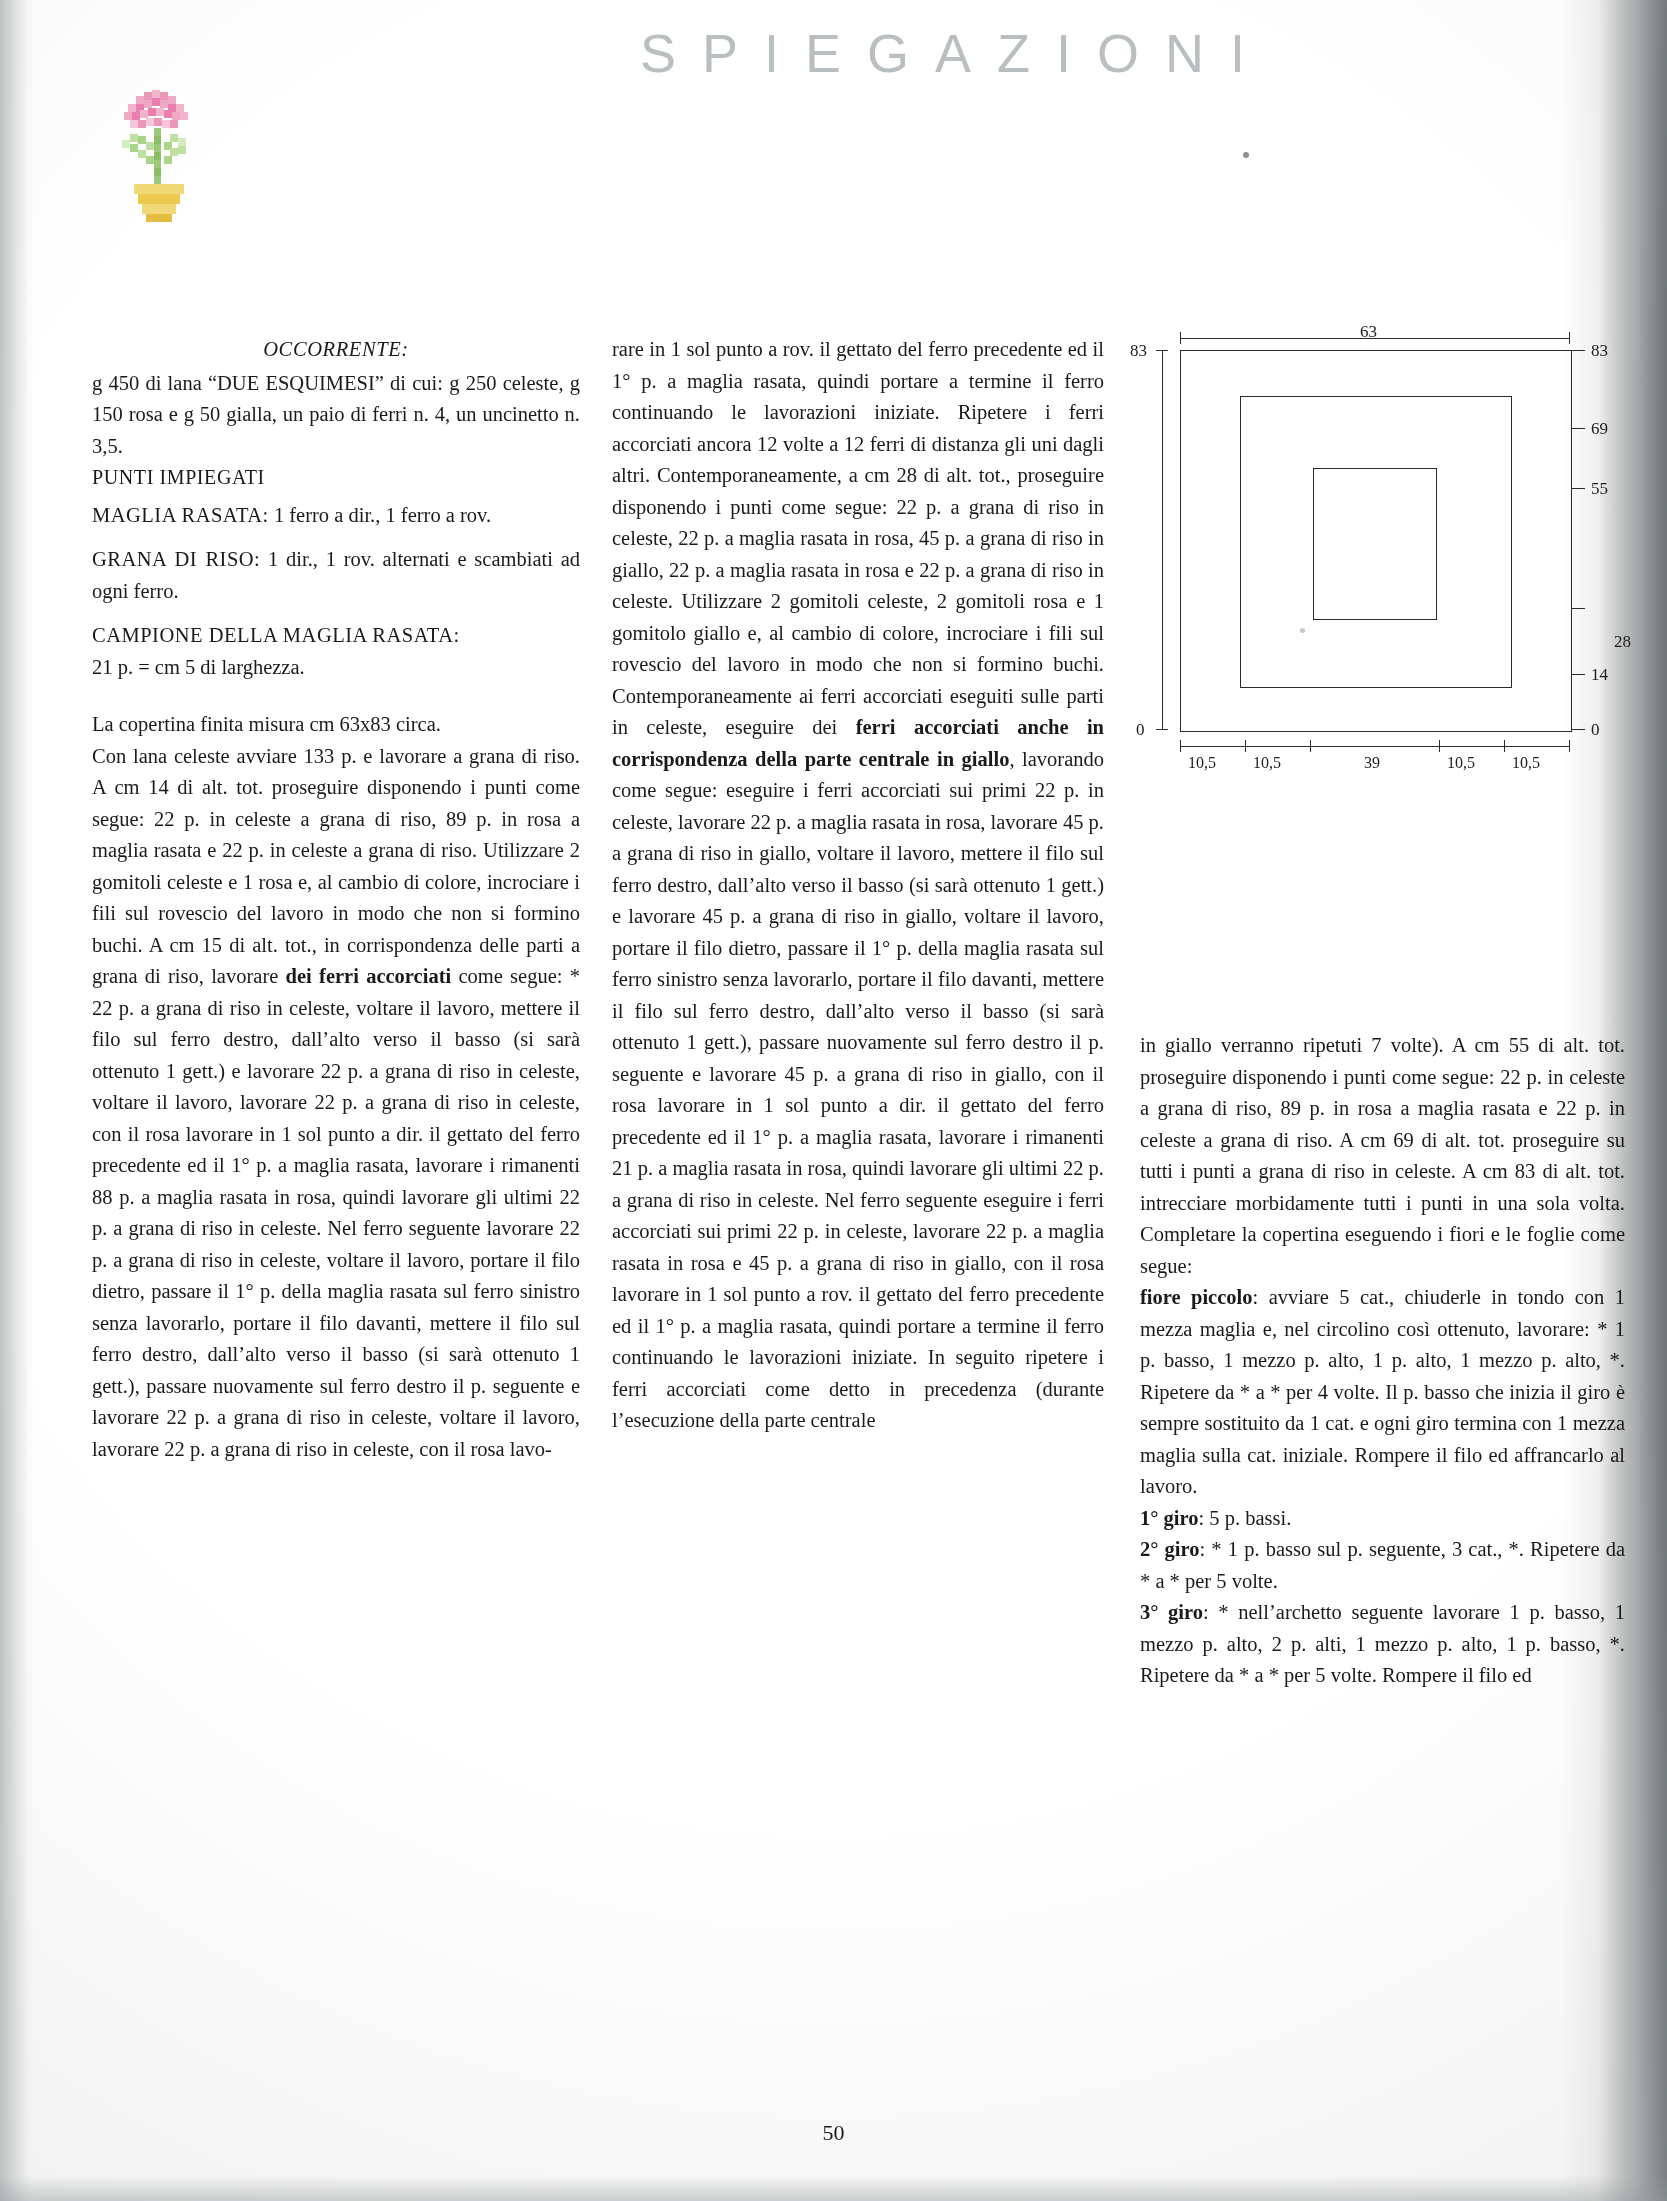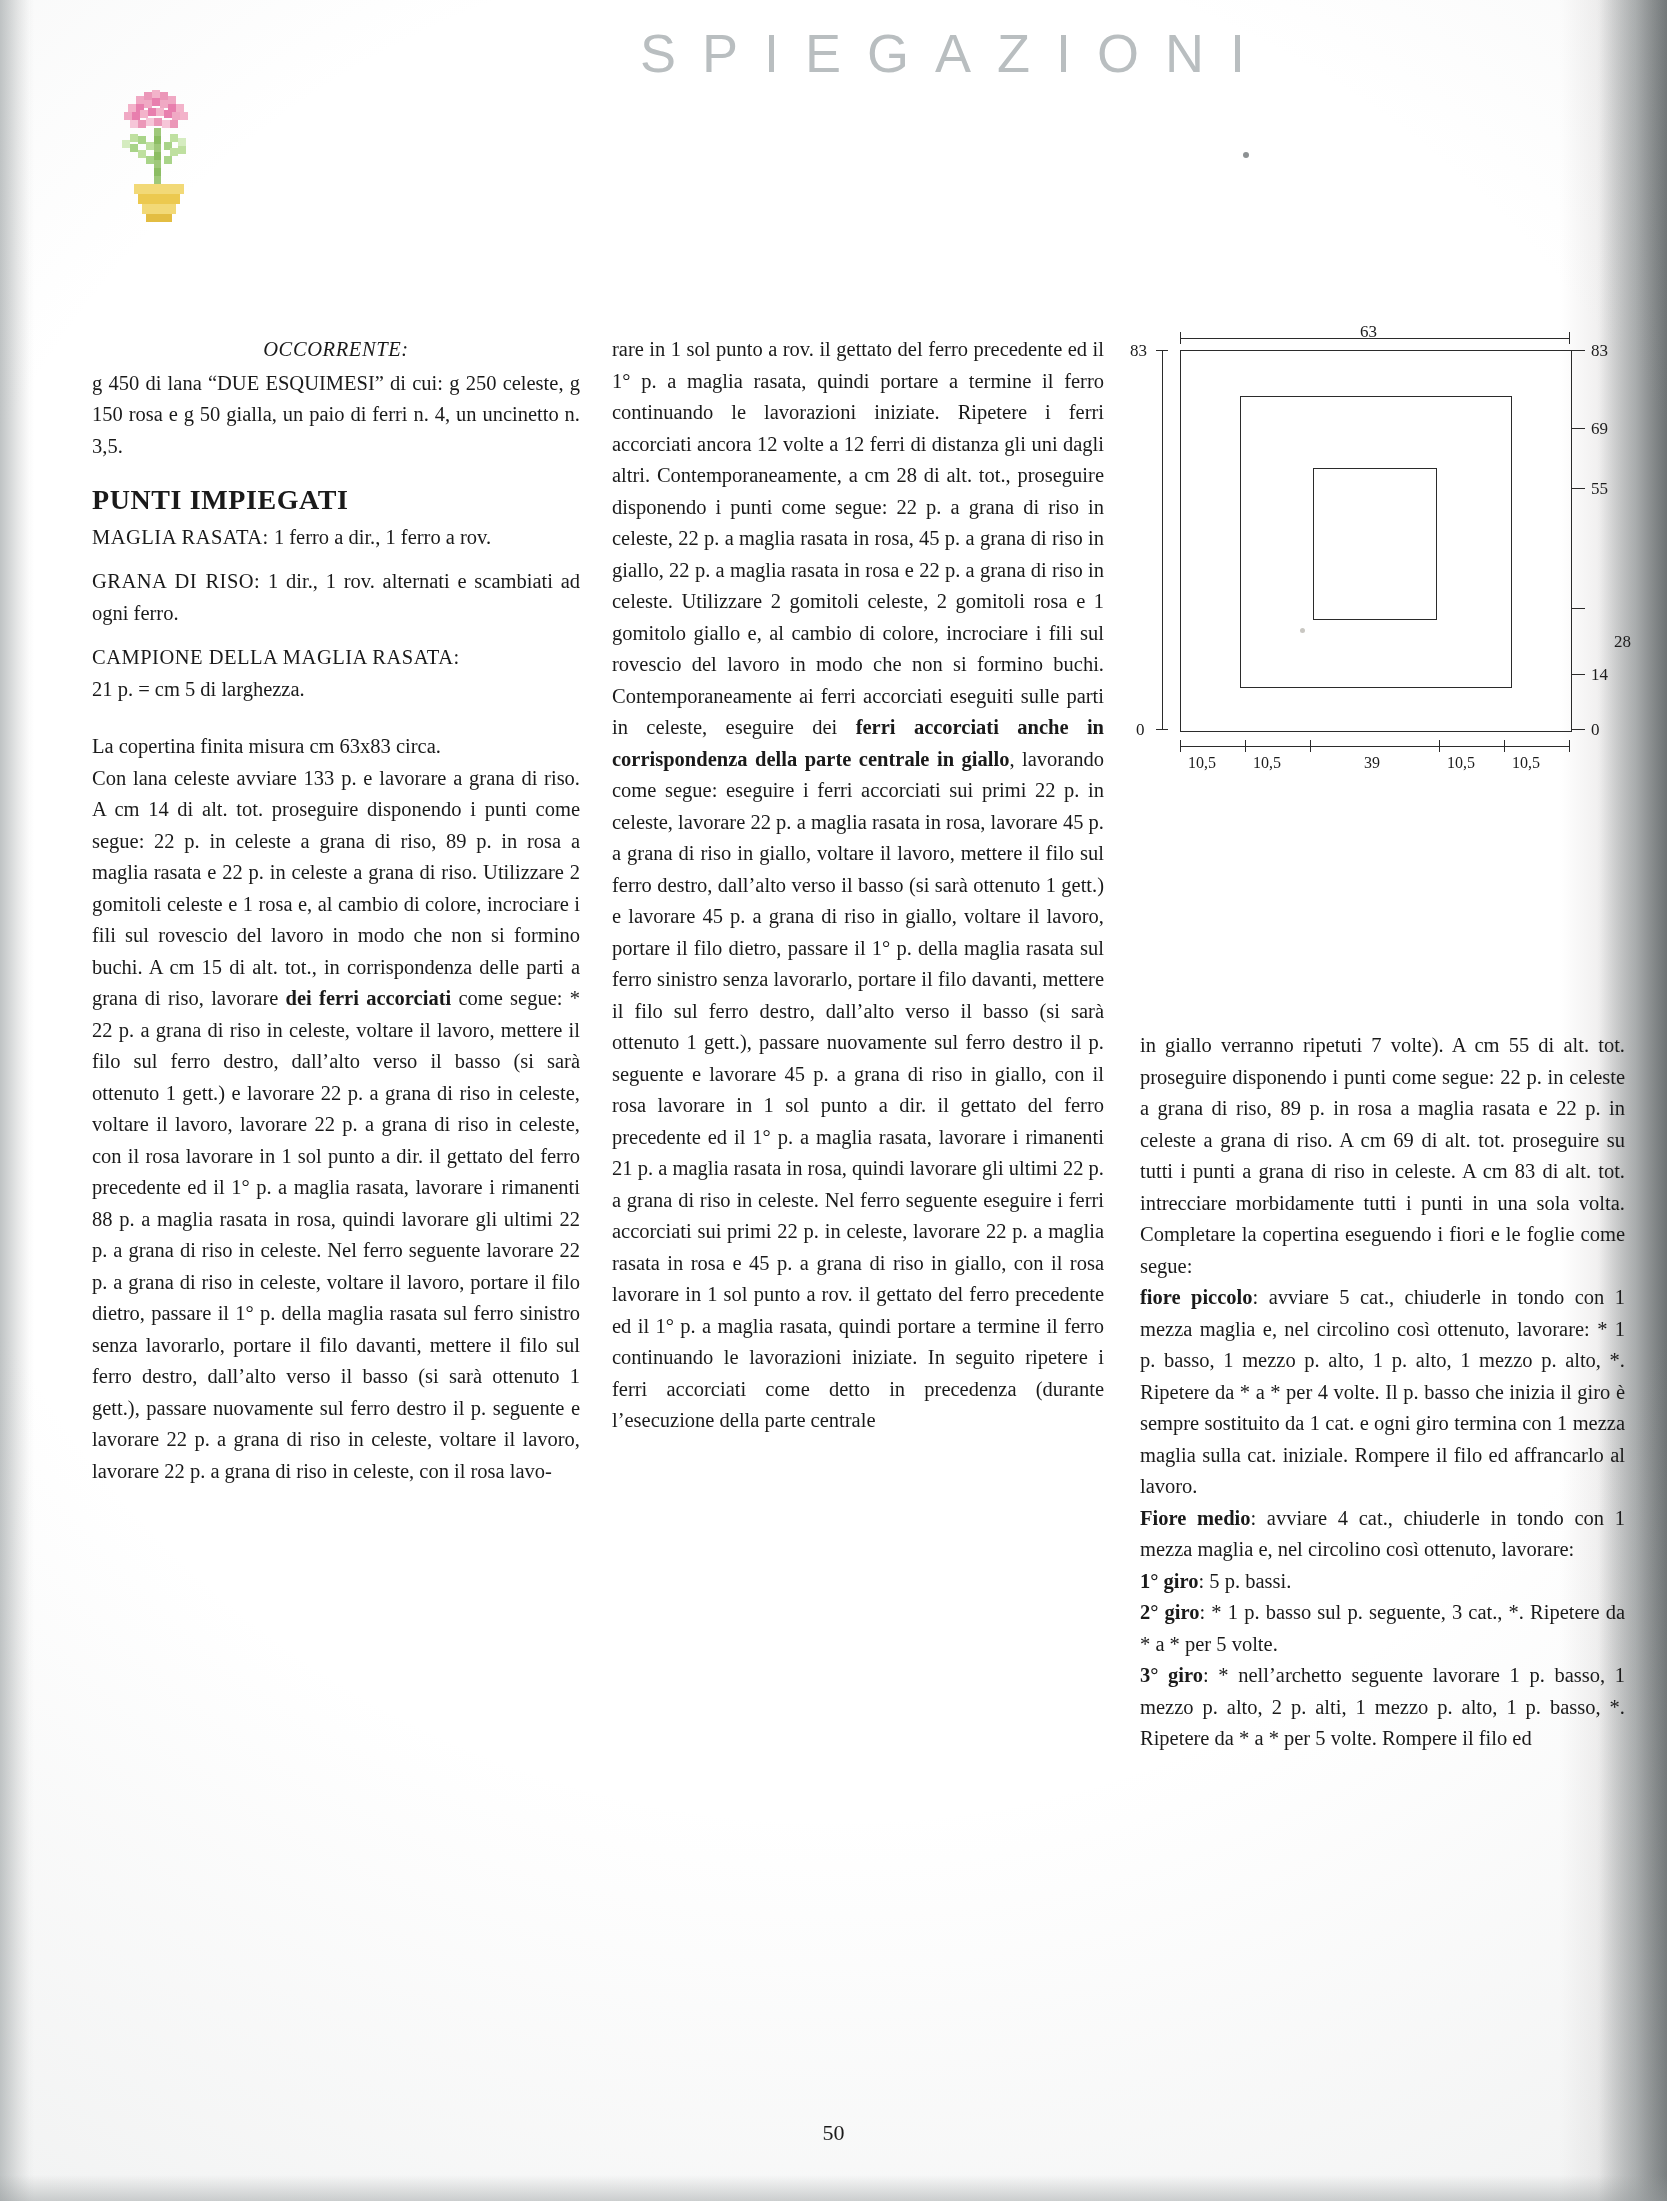--- a/index.html
+++ b/index.html
@@ -95,25 +95,23 @@
     text-align: center;
     font-variant: small-caps;
     font-size: 20.5px;
     letter-spacing: 0.6px;
     margin-bottom: 2px;
     font-style: italic;
   }
 
   .section-head {
     font-variant: small-caps;
-    font-size: 28px;
+    font-size: 20px;
     letter-spacing: 0.6px;
-    margin-top: 22px;
     margin-bottom: 6px;
-    font-weight: bold;
   }
 
   .lead-label {
     font-variant: small-caps;
     letter-spacing: 0.5px;
   }
 
   
   .diagram {
     position: absolute;
@@ -312,21 +310,20 @@
     <div class="dlabel small" style="left:236px; top:426px;">39</div>
     <div class="dlabel small" style="left:319px; top:426px;">10,5</div>
     <div class="dlabel small" style="left:384px; top:426px;">10,5</div>
 
     <div class="speck" style="left:172px; top:300px;"></div>
   </div>
 
   <div class="col col3">
     <p>in giallo verranno ripetuti 7 volte). A cm 55 di alt. tot. proseguire disponendo i punti come segue: 22 p. in celeste a grana di riso, 89 p. in rosa a maglia rasata e 22 p. in celeste a grana di riso. A cm 69 di alt. tot. proseguire su tutti i punti a grana di riso in celeste. A cm 83 di alt. tot. intrecciare morbidamente tutti i punti in una sola volta. Completare la copertina eseguendo i fiori e le foglie come segue:</p>
     <p style="margin-top:0"><span class="b">fiore piccolo</span><span>: avviare 5 cat., chiuderle in tondo con 1 mezza maglia e, nel circolino così ottenuto, lavorare: * 1 p. basso, 1 mezzo p. alto, 1 p. alto, 1 mezzo p. alto, *. Ripetere da * a * per 4 volte. Il p. basso che inizia il giro è sempre sostituito da 1 cat. e ogni giro termina con 1 mezza maglia sulla cat. iniziale. Rompere il filo ed affrancarlo al lavoro.</span></p>
-    <p style="margin-top:0"><span class="b">Fiore medio</span><span>: avviare 4 cat., chiuderle in tondo con 1 mezza maglia e, nel circolino così ottenuto, lavorare:</span></p>
     <p style="margin-top:0"><span class="b">1° giro</span><span>: 5 p. bassi.</span></p>
     <p style="margin-top:0"><span class="b">2° giro</span><span>: * 1 p. basso sul p. seguente, 3 cat., *. Ripetere da * a * per 5 volte.</span></p>
     <p style="margin-top:0"><span class="b">3° giro</span><span>: * nell’archetto seguente lavorare 1 p. basso, 1 mezzo p. alto, 2 p. alti, 1 mezzo p. alto, 1 p. basso, *. Ripetere da * a * per 5 volte. Rompere il filo ed</span></p>
   </div>
 
   <div class="page-num">50</div>
   <div class="bottom-edge"></div>
 </div>
 
 </body></html>

